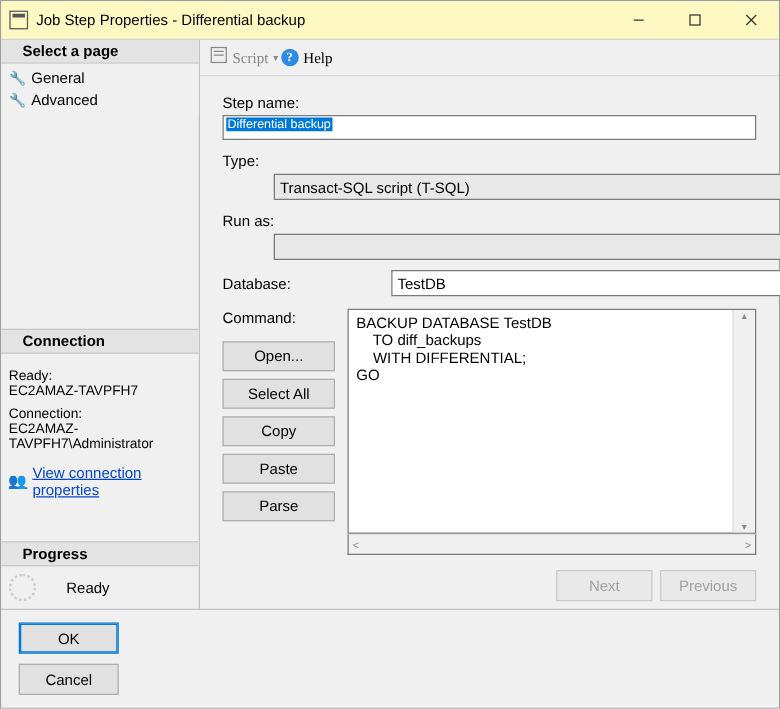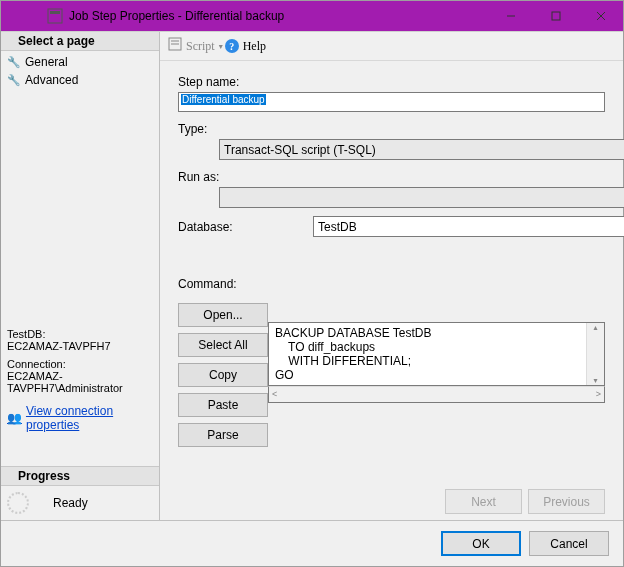--- a/index.html
+++ b/index.html
@@ -15,25 +15,24 @@
     height: 567px;
     border: 1px solid #9e9e9e;
     box-sizing: border-box;
     display: flex;
     flex-direction: column;
     background: #f0f0f0;
   }
   
   .titlebar {
     height: 30px;
-    background: #a21caf;
+    background: #fef9c3;
     display: flex;
     align-items: center;
     border-bottom: 1px solid #d0d0d0;
-    padding-left: 40px;
   }
   .titlebar .app-icon {
     width: 16px;
     height: 16px;
     margin: 0 6px;
     display: flex;
     align-items: center;
     justify-content: center;
   }
   .titlebar .title {
@@ -185,23 +184,23 @@
     gap: 20px;
     align-items: center;
     margin-top: 8px;
   }
   .row .lbl { width: 74px; }
   .row .ctrl { flex: 1; }
 
   .cmd-area {
     display: flex;
     margin-top: 10px;
+    gap: 10px;
     flex: 1;
     min-height: 0;
-    align-items: center;
   }
   .cmd-left {
     width: 90px;
     display: flex;
     flex-direction: column;
     gap: 6px;
   }
   .cmd-left .lbl { margin-bottom: 6px; }
   .small-btn {
     height: 22px;
@@ -273,20 +272,21 @@
   }
 
   
   .dlg-buttons {
     border-top: 1px solid #c0c0c0;
     background: #f0f0f0;
     padding: 10px 14px;
     display: flex;
     justify-content: flex-end;
     gap: 8px;
+    flex-direction: column;
   }
   .dlg-btn {
     width: 78px;
     height: 23px;
     border: 1px solid #adadad;
     background: #e1e1e1;
     font-size: 12px;
     display:flex; align-items:center; justify-content:center;
   }
   .dlg-btn.primary {
@@ -335,22 +335,23 @@
           <span>General</span>
         </div>
         <div class="side-item">
           <span class="icon">🔧</span>
           <span>Advanced</span>
         </div>
       </div>
 
       <div class="spacer"></div>
 
+      <div class="section-header">Connection</div>
       <div class="conn-block">
-        <div class="conn-label">TestDB:</div>
+        <div class="conn-label">Ready:</div>
         <div class="conn-value">EC2AMAZ-TAVPFH7</div>
         <div class="conn-label">Connection:</div>
         <div class="conn-value">EC2AMAZ-TAVPFH7\Administrator</div>
       </div>
       <div class="view-link">
         <span style="color:#333;text-decoration:none;">👥</span>
         <span>View connection properties</span>
       </div>
 
       <div style="height:30px;"></div>

